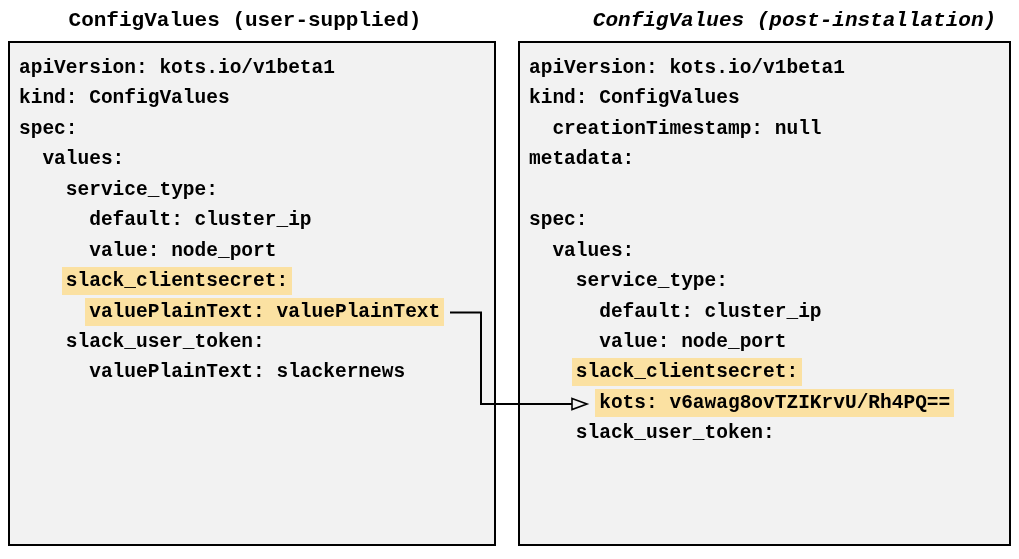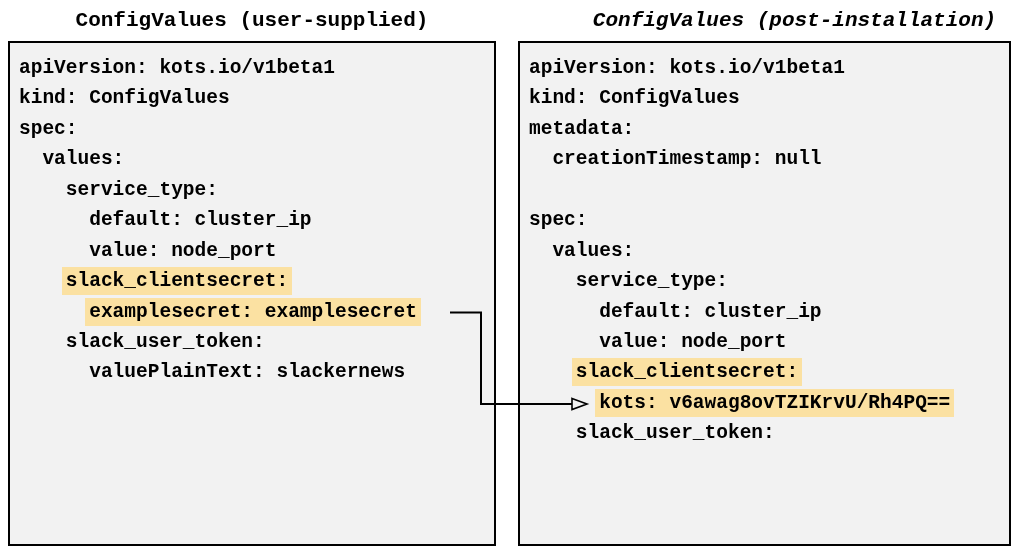--- a/index.html
+++ b/index.html
@@ -16,21 +16,21 @@
   .panel-title {
     position: absolute;
     top: 7px;
     height: 30px;
     line-height: 28px;
     font-weight: bold;
     font-size: 21px;
     text-align: center;
     white-space: pre;
   }
-  #left-title  { left: 8px;   width: 488px; }
+  #left-title  { left: 1px;   width: 488px; }
   #right-title { left: 548px; width: 493px; font-style: italic; }
   .panel {
     position: absolute;
     top: 41px;
     height: 505px;
     background: #f2f2f2;
     border: 2px solid #000;
   }
   #left-panel  { left: 8px;   width: 488px; }
   #right-panel { left: 518px; width: 493px; }
@@ -64,32 +64,32 @@
 <div class="panel" id="left-panel">
   <div class="code">
     <div class="code-line"><span></span><span>apiVersion: kots.io/v1beta1</span></div>
     <div class="code-line"><span></span><span>kind: ConfigValues</span></div>
     <div class="code-line"><span></span><span>spec:</span></div>
     <div class="code-line"><span>  </span><span>values:</span></div>
     <div class="code-line"><span>    </span><span>service_type:</span></div>
     <div class="code-line"><span>      </span><span>default: cluster_ip</span></div>
     <div class="code-line"><span>      </span><span>value: node_port</span></div>
     <div class="code-line"><span>    </span><span class="hl">slack_clientsecret:</span></div>
-    <div class="code-line"><span>      </span><span class="hl">examplesecret: examplesecret</span></div>
+    <div class="code-line"><span>      </span><span class="hl">valuePlainText: valuePlainText</span></div>
     <div class="code-line"><span>    </span><span>slack_user_token:</span></div>
     <div class="code-line"><span>      </span><span>valuePlainText: slackernews</span></div>
   </div>
 </div>
 
 <div class="panel" id="right-panel">
   <div class="code">
     <div class="code-line"><span></span><span>apiVersion: kots.io/v1beta1</span></div>
     <div class="code-line"><span></span><span>kind: ConfigValues</span></div>
+    <div class="code-line"><span>  </span><span>creationTimestamp: null</span></div>
     <div class="code-line"><span></span><span>metadata:</span></div>
-    <div class="code-line"><span>  </span><span>creationTimestamp: null</span></div>
     <div class="code-line"><span>  </span></div>
     <div class="code-line"><span></span><span>spec:</span></div>
     <div class="code-line"><span>  </span><span>values:</span></div>
     <div class="code-line"><span>    </span><span>service_type:</span></div>
     <div class="code-line"><span>      </span><span>default: cluster_ip</span></div>
     <div class="code-line"><span>      </span><span>value: node_port</span></div>
     <div class="code-line"><span>    </span><span class="hl">slack_clientsecret:</span></div>
     <div class="code-line"><span>      </span><span class="hl">kots: v6awag8ovTZIKrvU/Rh4PQ==</span></div>
     <div class="code-line"><span>    </span><span>slack_user_token:</span></div>
   </div>

